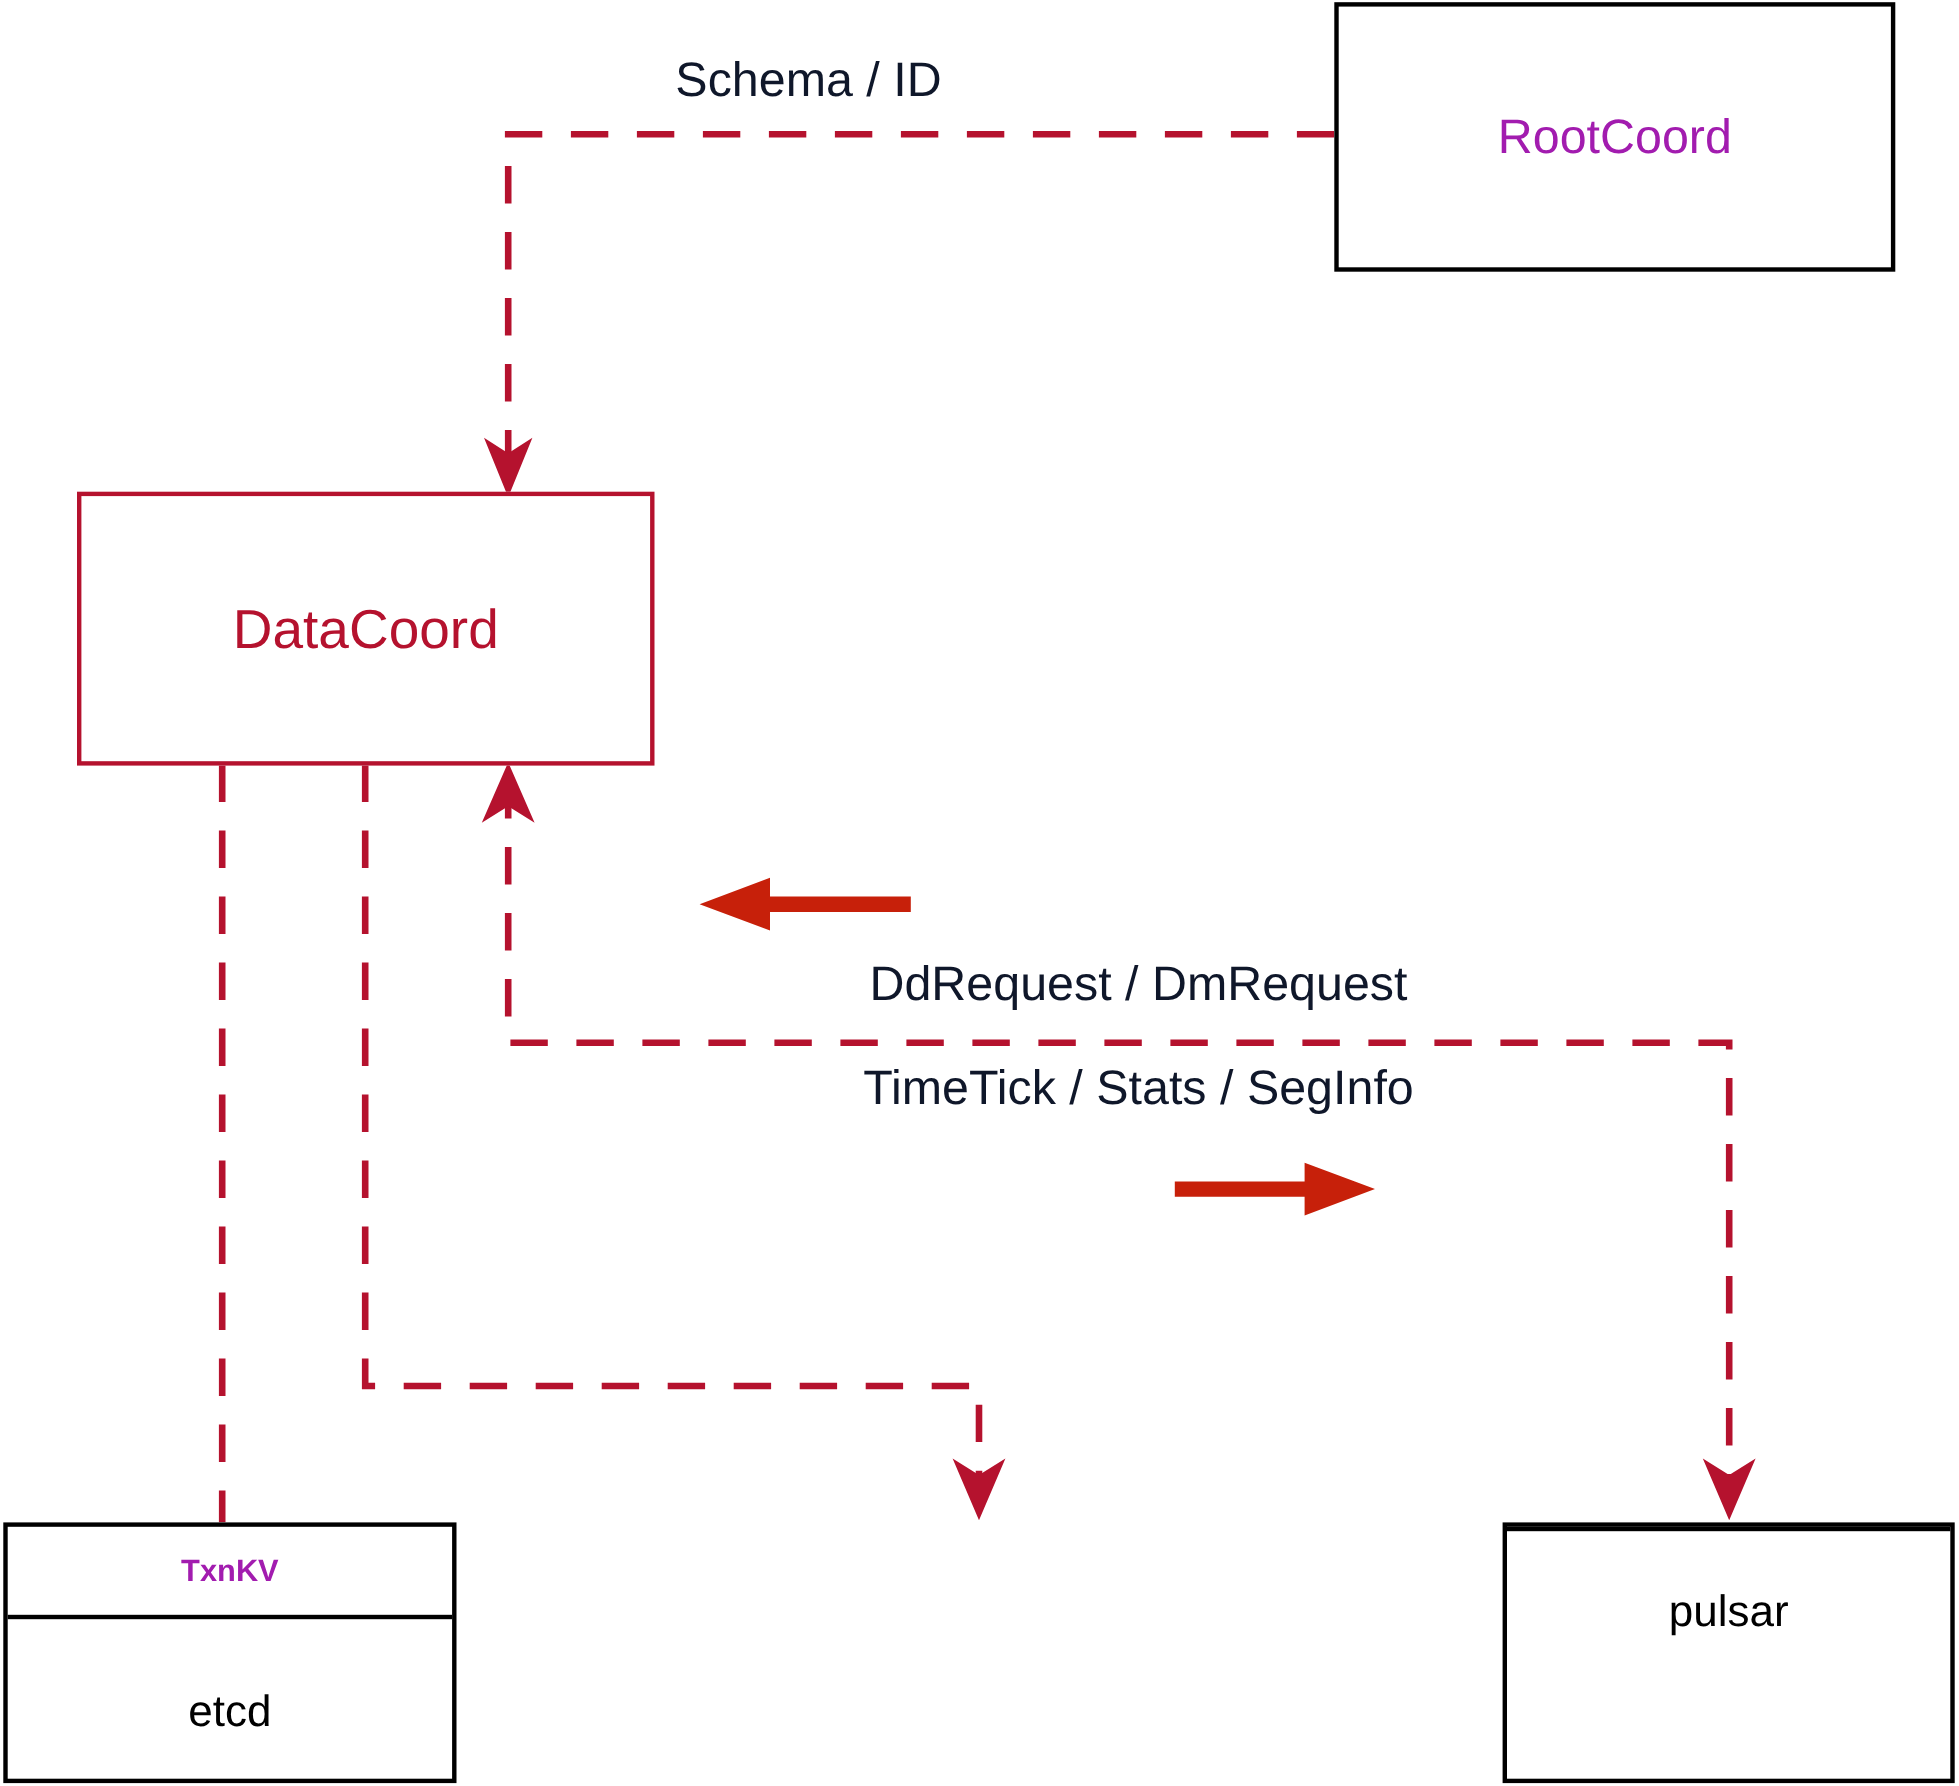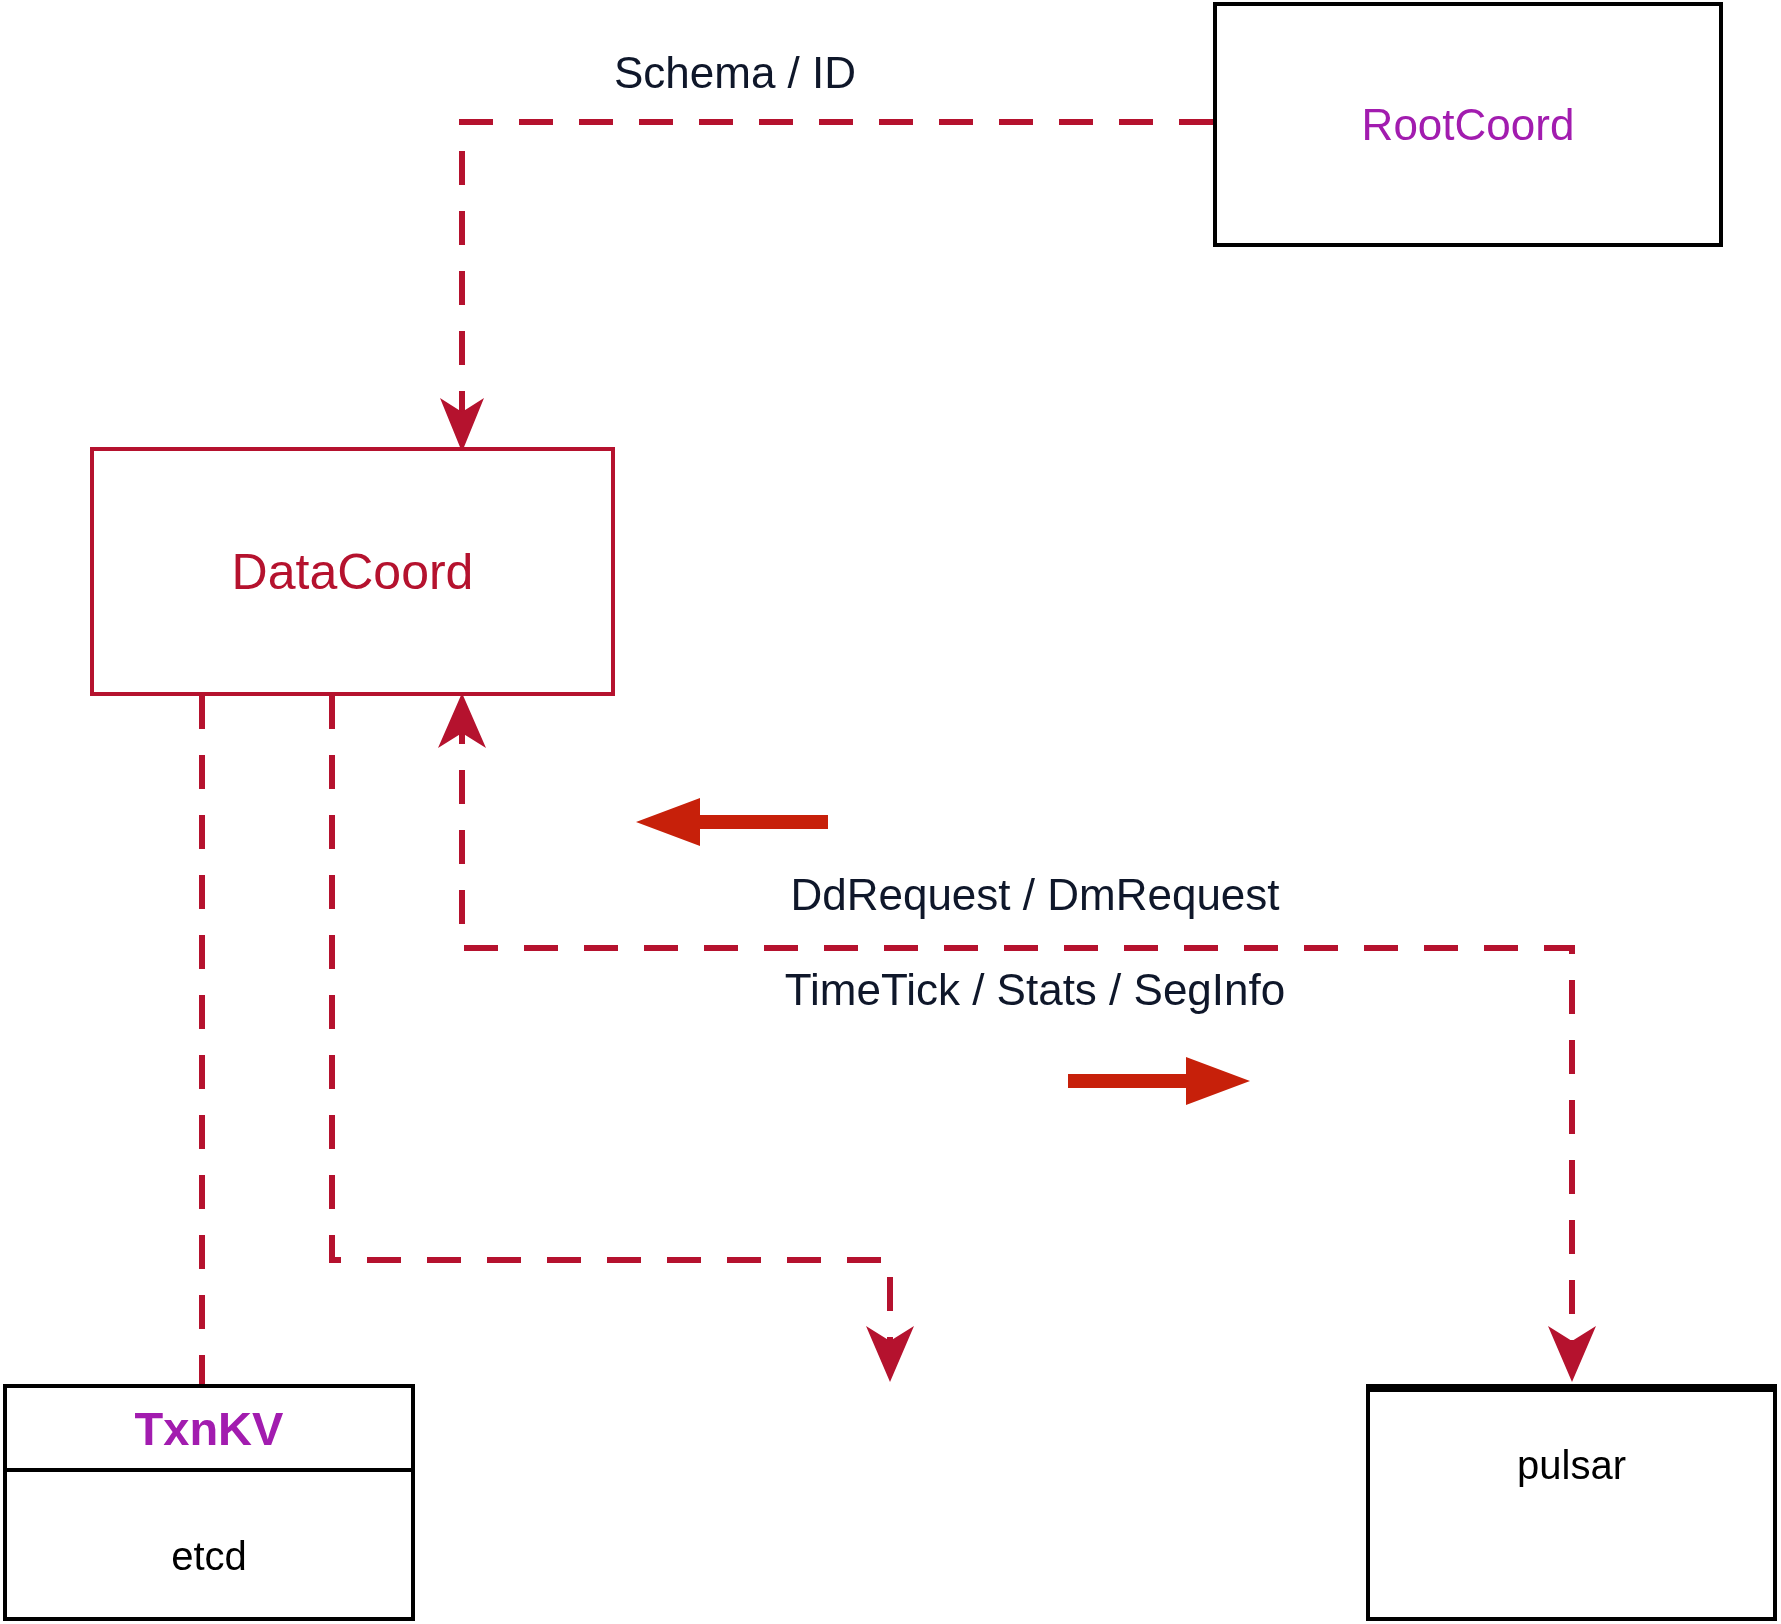--- a/index.html
+++ b/index.html
@@ -39,21 +39,21 @@
     display: flex;
     align-items: center;
     justify-content: center;
     width: 100%;
     box-sizing: border-box;
     font-size: 44px;
     color: #a21caf;
   }
   .node-title.bold {
     font-weight: bold;
-    font-size: 47px;
+    font-size: 28px;
     border-radius: 12px;
   }
   .node-sub {
     display: flex;
     align-items: center;
     justify-content: center;
     flex-direction: column;
     width: 100%;
     box-sizing: border-box;
     font-size: 40px;
@@ -126,21 +126,21 @@
     </g>
 
   </svg>
 
   <div class="node-box node-black" style="left:1213px; top:2px; width:510px; height:245px;">
     <div style="width:100%;height:100%;display:flex;align-items:center;justify-content:center;">
       <span class="node-title" style="height:auto;">RootCoord</span>
     </div>
   </div>
 
-  <div class="node-box node-red" style="left:70px; top:447px; width:525px; height:249px;margin-left:20px;">
+  <div class="node-box node-red" style="left:70px; top:447px; width:525px; height:249px;">
     <div class="datacoord-label">DataCoord</div>
   </div>
 
   <div class="node-box node-black" style="left:3px; top:1384px; width:412px; height:237px;">
     <div class="node-title bold" style="height:80px;">TxnKV</div>
     <div class="node-divider"></div>
     <div class="node-sub" style="height:167px;">
       <span>etcd</span>
     </div>
   </div>

